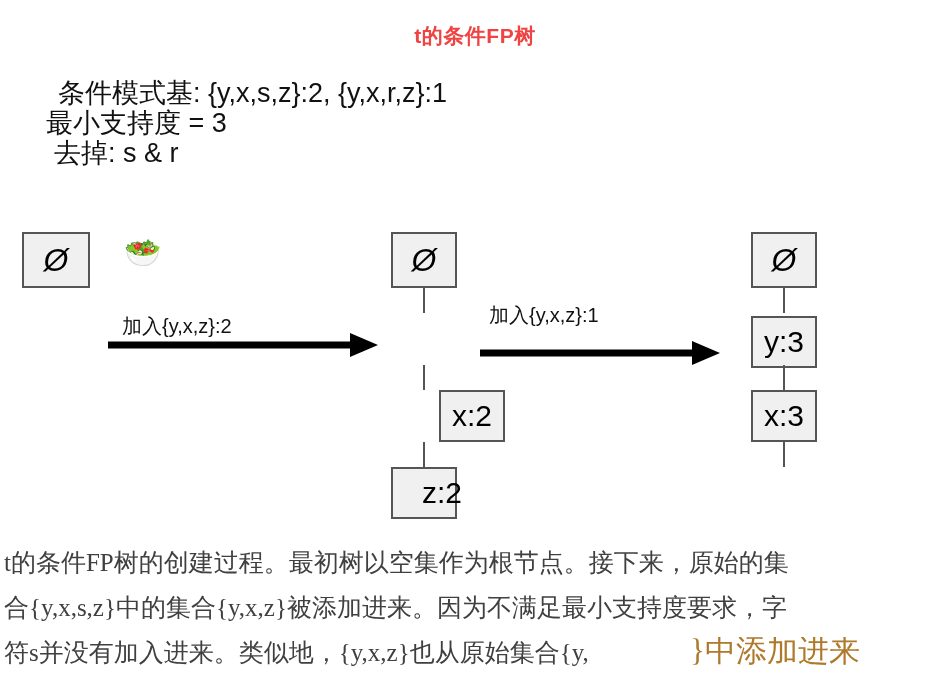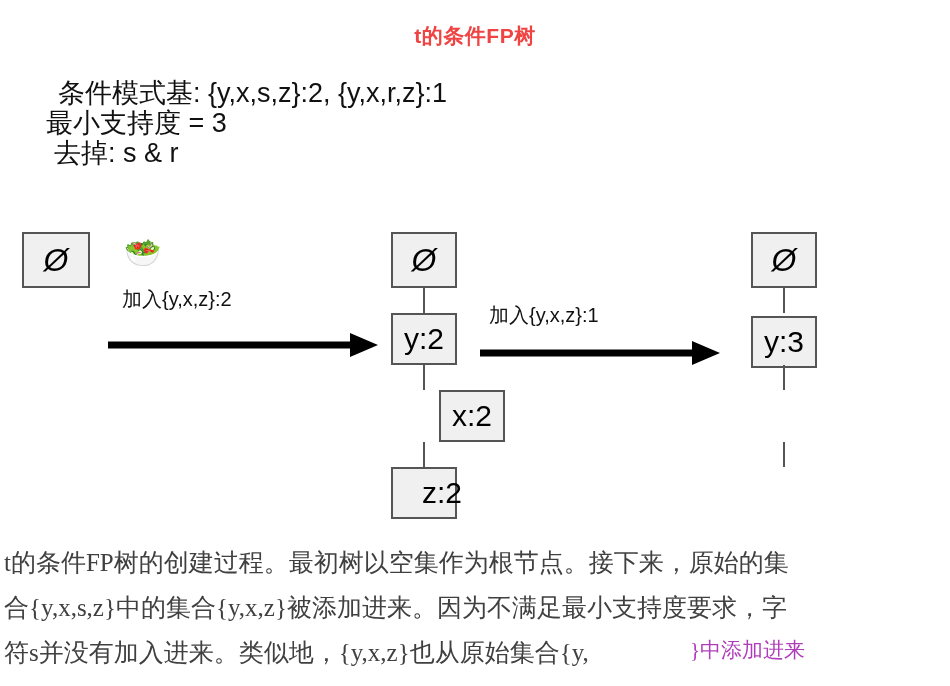--- a/index.html
+++ b/index.html
@@ -114,23 +114,23 @@
     position: absolute;
     left: 690px;
     top: 637px;
     width: 260px;
     height: 49px;
     overflow: hidden;
   }
   .fade-tail span {
     display: block;
     font-family: "Liberation Serif", "DejaVu Serif", serif;
-    font-size: 21px;
+    font-size: 31px;
     line-height: 45px;
-    color: #a21caf;
+    color: #a16207;
     white-space: nowrap;
     margin-top: -9px;
     opacity: 0.85;
   }
 </style>
 </head>
 <body>
 
 <div id="canvas">
 
@@ -141,49 +141,49 @@
     <span class="header-line indent-2">最小支持度 = 3</span>
     <span class="header-line indent-3">去掉: s &amp; r</span>
   </div>
 
   <div class="diagram">
 
     <div class="node root" style="left:22px; top:232px; width:68px; height:56px;">Ø</div>
 
     <div class="emoji" style="left:124px; top:238px;">🥗</div>
 
-    <div class="arrow-label" style="left:122px; top:286px;">加入{y,x,z}:2</div>
+    <div class="arrow-label" style="left:122px; top:313px;">加入{y,x,z}:2</div>
     <svg class="arrow-wrap" style="left:106px; top:330px;" width="276" height="30">
       <line x1="2" y1="15" x2="248" y2="15" stroke="#000000" stroke-width="7"></line>
       <polygon points="244,3 272,15 244,27" fill="#000000"></polygon>
     </svg>
 
     <div class="node root" style="left:391px; top:232px; width:66px; height:56px;">Ø</div>
     <div class="edge-v" style="left:423px; top:288px; height:25px;"></div>
 
-    <div class="node" style="left:391px; top:313px; width:66px; height:52px;">y:2</div>
     <div class="edge-v" style="left:423px; top:365px; height:25px;"></div>
 
     <div class="node" style="left:391px; top:390px; width:66px; height:52px;margin-left:48px;">x:2</div>
     <div class="edge-v" style="left:423px; top:442px; height:25px;"></div>
 
     <div class="node" style="left:391px; top:467px; width:66px; height:52px;padding-left:36px;">z:2</div>
 
     <div class="arrow-label" style="left:489px; top:302px;">加入{y,x,z}:1</div>
     <svg class="arrow-wrap" style="left:478px; top:338px;" width="248" height="30">
       <line x1="2" y1="15" x2="218" y2="15" stroke="#000000" stroke-width="7"></line>
       <polygon points="214,3 242,15 214,27" fill="#000000"></polygon>
     </svg>
 
     <div class="node root" style="left:751px; top:232px; width:66px; height:56px;">Ø</div>
     <div class="edge-v" style="left:783px; top:288px; height:25px;"></div>
 
     <div class="node" style="left:751px; top:316px; width:66px; height:52px;">y:3</div>
     <div class="edge-v" style="left:783px; top:365px; height:25px;"></div>
 
+    <div class="node" style="left:751px; top:390px; width:66px; height:52px;">x:3</div>
     <div class="edge-v" style="left:783px; top:442px; height:25px;"></div>
 
 
   </div>
 
   <div class="caption">
     <span class="caption-line">t的条件FP树的创建过程。最初树以空集作为根节点。接下来，原始的集</span>
     <span class="caption-line">合{y,x,s,z}中的集合{y,x,z}被添加进来。因为不满足最小支持度要求，字</span>
     <span class="caption-line l3">符s并没有加入进来。类似地，{y,x,z}也从原始集合{y,</span>
   </div>

